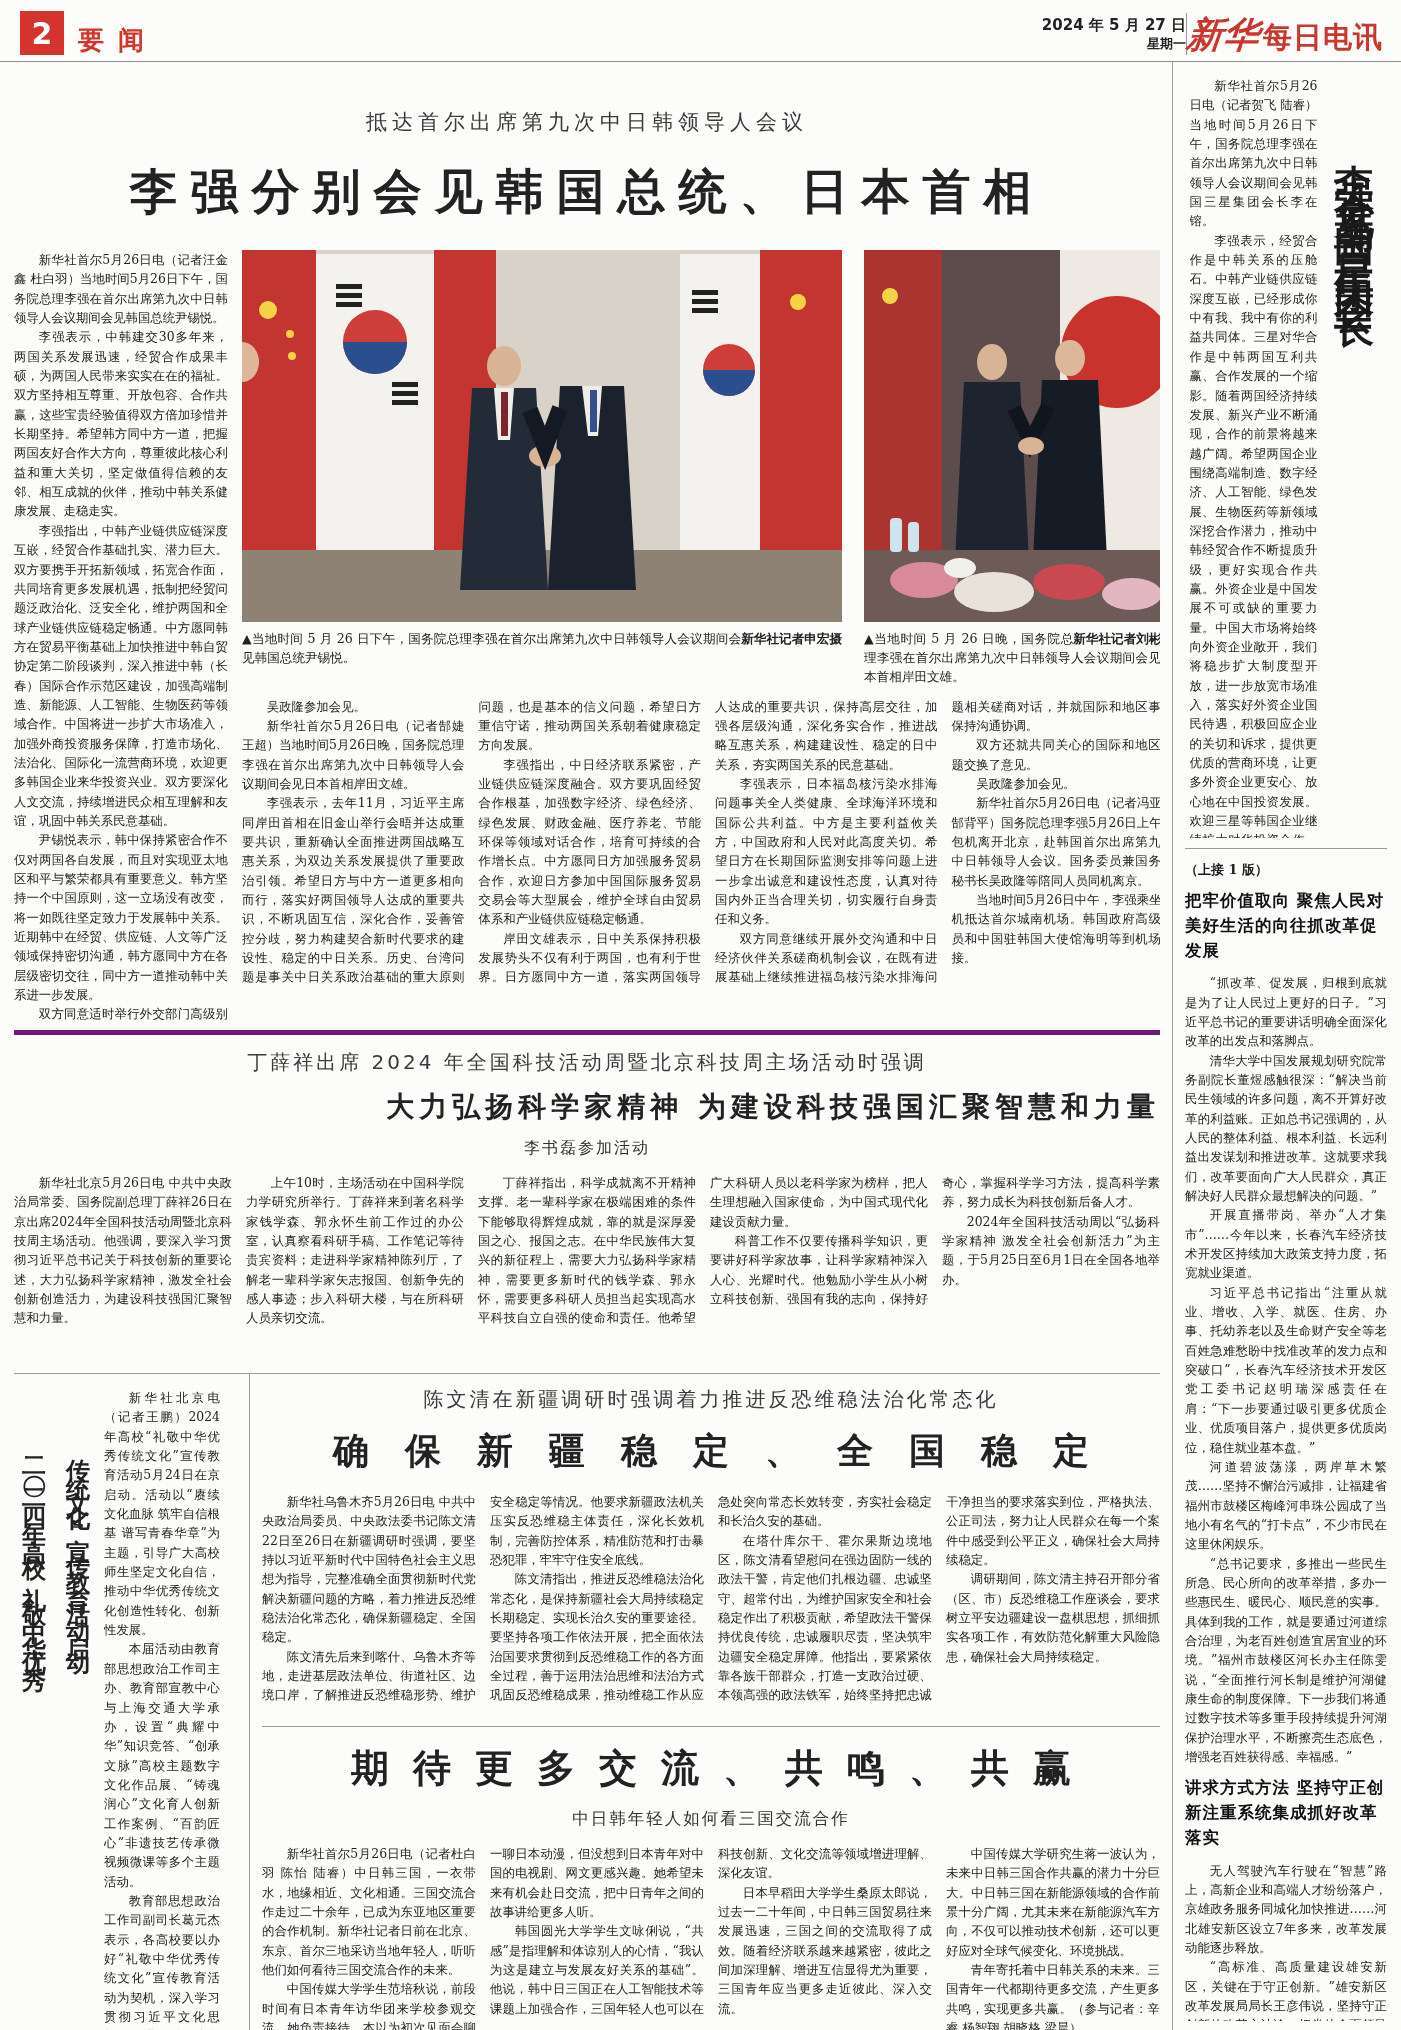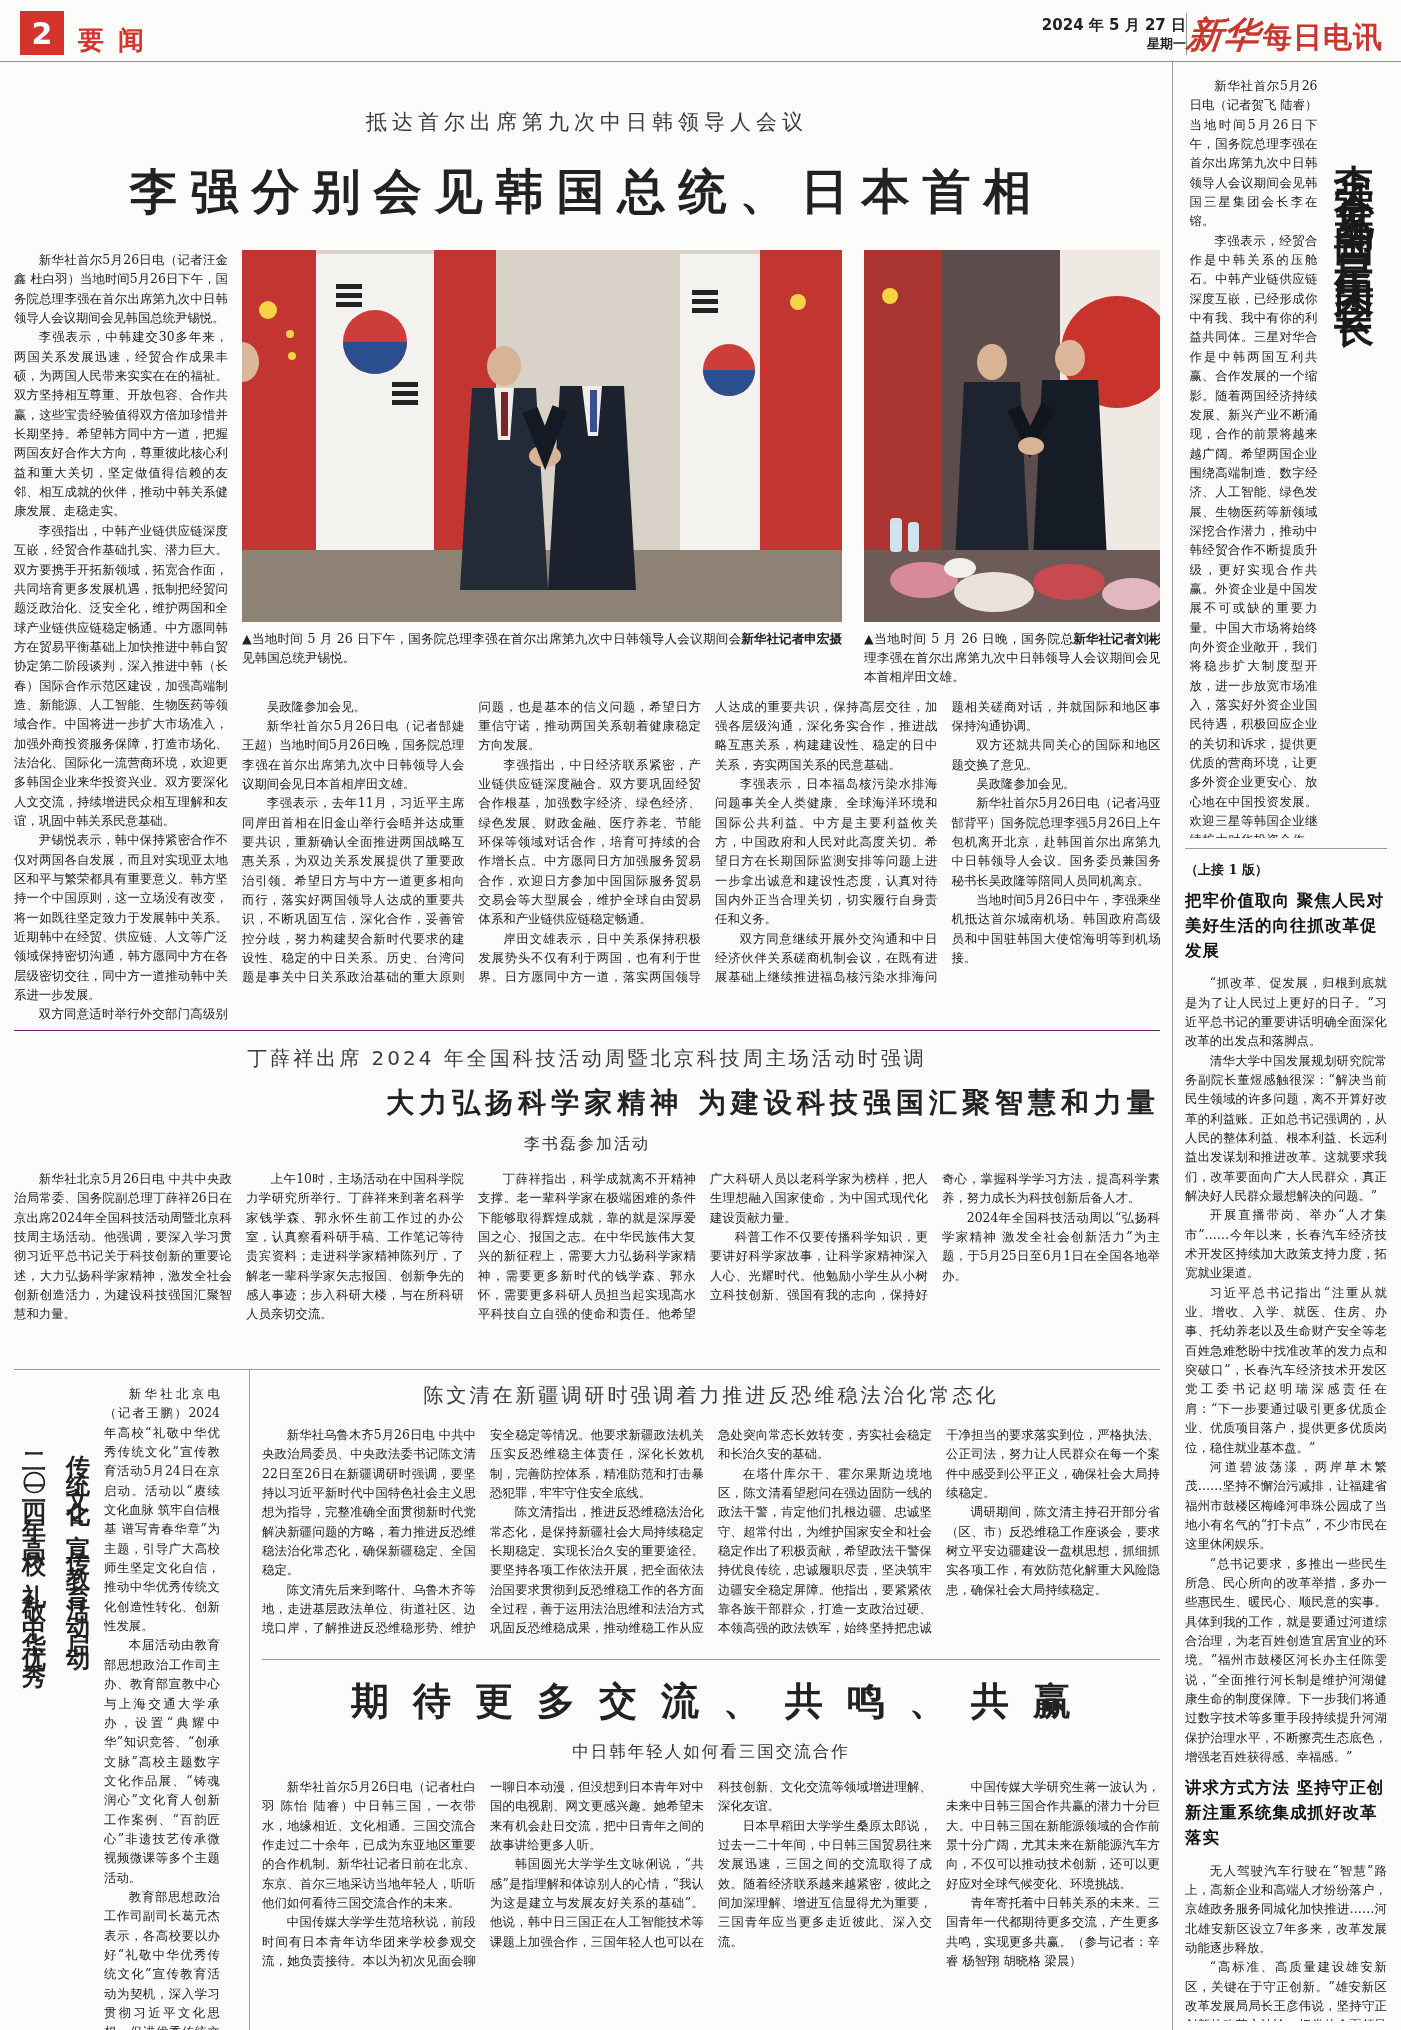--- a/index.html
+++ b/index.html
@@ -37,21 +37,21 @@
   .bodytext .para { text-indent:2em; }
   .story1-right { flex:1; display:flex; flex-direction:column; }
   .photos-row { display:flex; gap:22px; }
   figure { display:block; }
   .photo { display:block; background:#ccc; }
   figcaption { font-size:12.6px; line-height:1.5; margin-top:8px; color:#222; text-align:justify; }
   figcaption .credit { font-weight:bold; float:right; }
   .story1-cols { margin-top:10px; height:318px; overflow:hidden; column-count:4; column-gap:14px; }
 
   
-  .story2 { border-top:1px solid #701a75; margin-top:8px; padding-top:14px; }
+  .story2 { border-top:5px solid #701a75; margin-top:8px; padding-top:14px; }
   .story2 .kicker { font-size:20px; letter-spacing:3px; }
   .headline2 { text-align:right; font-size:28px; font-weight:bold; letter-spacing:5px; color:#222; margin-top:12px; }
   .sub2 { text-align:center; font-size:16px; color:#333; margin-top:12px; letter-spacing:2px; }
   .sci-cols { margin-top:14px; height:190px; overflow:hidden; column-count:5; column-gap:14px; }
 
   
   .bottom { border-top:1px solid #9a9a9a; margin-top:10px; display:flex; height:712px; overflow:hidden; }
   .left-art { width:236px; flex:none; border-right:1px solid #9a9a9a; padding:14px 10px 0 4px; display:flex; gap:10px; }
   .vtitle { display:flex; gap:12px; padding-top:52px; }
   .vtitle .vcol { writing-mode:vertical-rl; font-size:24px; letter-spacing:16px; color:#222; font-weight:600; height:640px; }
@@ -226,20 +226,21 @@
               <p class="para">新华社北京电（记者王鹏）2024年高校“礼敬中华优秀传统文化”宣传教育活动5月24日在京启动。活动以“赓续文化血脉 筑牢自信根基 谱写青春华章”为主题，引导广大高校师生坚定文化自信，推动中华优秀传统文化创造性转化、创新性发展。</p>
               <p class="para">本届活动由教育部思想政治工作司主办、教育部宣教中心与上海交通大学承办，设置“典耀中华”知识竞答、“创承文脉”高校主题数字文化作品展、“铸魂润心”文化育人创新工作案例、“百韵匠心”非遗技艺传承微视频微课等多个主题活动。</p>
               <p class="para">教育部思想政治工作司副司长葛元杰表示，各高校要以办好“礼敬中华优秀传统文化”宣传教育活动为契机，深入学习贯彻习近平文化思想，促进优秀传统文化教育与思政育人深度融合，激发学生文化创新创造活力，打造更多传统文化精品，让中华优秀传统文化在校园焕发时代光彩。</p>
             </div>
         </div>
 
         <div class="mid-bottom">
 
           <div class="story3">
             <div class="kicker">陈文清在新疆调研时强调着力推进反恐维稳法治化常态化</div>
+            <div class="headline3">确保新疆稳定、全国稳定</div>
             <div class="xj-cols bodytext">
                 <p class="para">新华社乌鲁木齐5月26日电 中共中央政治局委员、中央政法委书记陈文清22日至26日在新疆调研时强调，要坚持以习近平新时代中国特色社会主义思想为指导，完整准确全面贯彻新时代党解决新疆问题的方略，着力推进反恐维稳法治化常态化，确保新疆稳定、全国稳定。</p>
                 <p class="para">陈文清先后来到喀什、乌鲁木齐等地，走进基层政法单位、街道社区、边境口岸，了解推进反恐维稳形势、维护安全稳定等情况。他要求新疆政法机关压实反恐维稳主体责任，深化长效机制，完善防控体系，精准防范和打击暴恐犯罪，牢牢守住安全底线。</p>
                 <p class="para">陈文清指出，推进反恐维稳法治化常态化，是保持新疆社会大局持续稳定长期稳定、实现长治久安的重要途径。要坚持各项工作依法开展，把全面依法治国要求贯彻到反恐维稳工作的各方面全过程，善于运用法治思维和法治方式巩固反恐维稳成果，推动维稳工作从应急处突向常态长效转变，夯实社会稳定和长治久安的基础。</p>
                 <p class="para">在塔什库尔干、霍尔果斯边境地区，陈文清看望慰问在强边固防一线的政法干警，肯定他们扎根边疆、忠诚坚守、超常付出，为维护国家安全和社会稳定作出了积极贡献，希望政法干警保持优良传统，忠诚履职尽责，坚决筑牢边疆安全稳定屏障。他指出，要紧紧依靠各族干部群众，打造一支政治过硬、本领高强的政法铁军，始终坚持把忠诚干净担当的要求落实到位，严格执法、公正司法，努力让人民群众在每一个案件中感受到公平正义，确保社会大局持续稳定。</p>
                 <p class="para">调研期间，陈文清主持召开部分省（区、市）反恐维稳工作座谈会，要求树立平安边疆建设一盘棋思想，抓细抓实各项工作，有效防范化解重大风险隐患，确保社会大局持续稳定。</p>
               </div>
           </div>
 
           <div class="story4">

